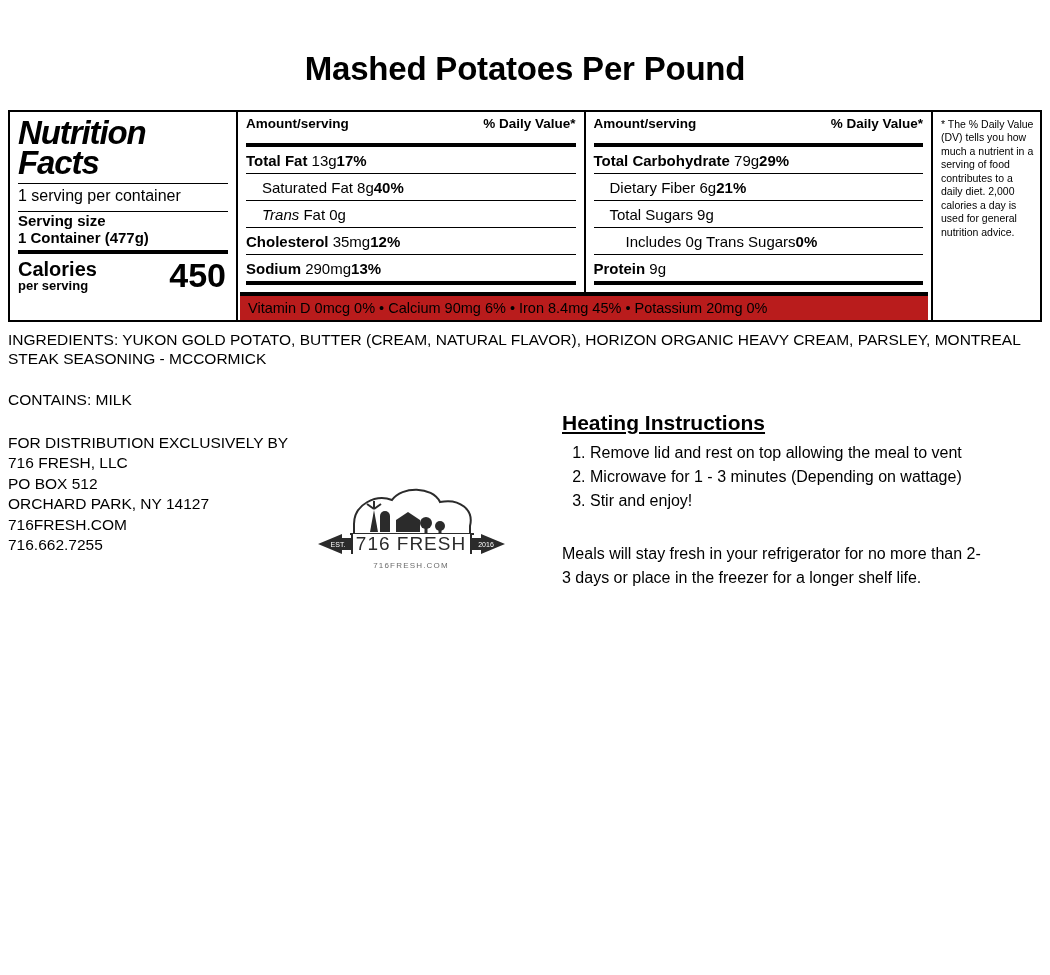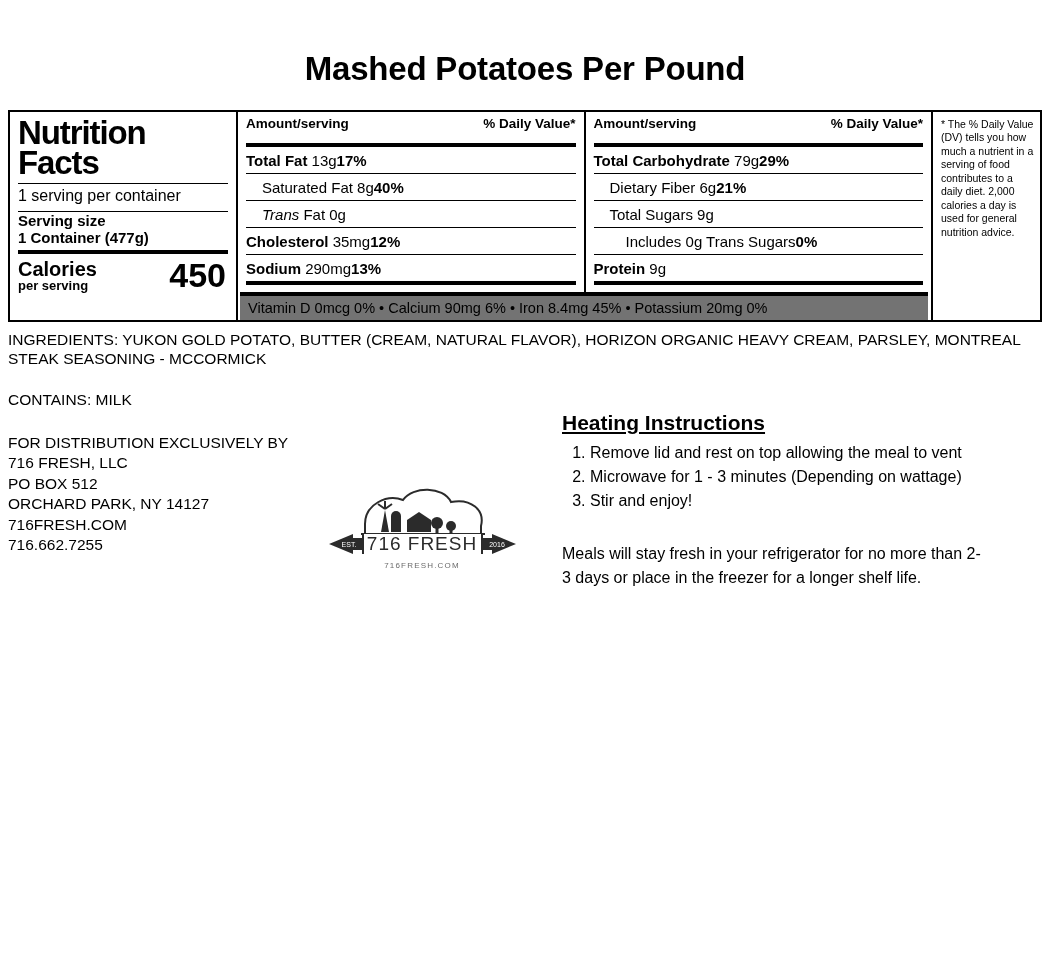--- a/index.html
+++ b/index.html
@@ -45,20 +45,21 @@
     display: flex;
     flex-direction: column;
   }
   .nf-title {
     font-family: "Liberation Sans", sans-serif;
     font-weight: bold;
     font-size: 33px;
     line-height: 0.92;
     letter-spacing: -1.1px;
     margin-top: 2px;
+    font-style: italic;
   }
   .nf-rule-thin { border-bottom: 1px solid #000; margin-top: 4px; }
   .nf-serv-line {
     font-size: 16px;
     padding: 3px 0 2px 0;
   }
   .nf-serv-bold { font-size: 15px; font-weight: bold; line-height: 1.15; }
   .nf-rule-med { border-bottom: 4px solid #000; margin-top: 4px; }
   .nf-cal-row {
     display: flex;
@@ -137,21 +138,21 @@
     left: 230px;
     right: 112px;
     bottom: 0;
     height: 28px;
     display: flex;
     align-items: center;
     padding-left: 8px;
     font-size: 14.5px;
     border-top: 4px solid #000;
     box-sizing: border-box;
-    background: #737373;
+    background: #b91c1c;
   }
 
   
   .ingredients {
     margin: 8px 8px 0 8px;
     font-size: 15.5px;
     line-height: 1.25;
     max-width: 1030px;
   }
   .contains {
@@ -169,21 +170,21 @@
     position: absolute;
     left: 8px;
     top: 10px;
     font-size: 15.5px;
     line-height: 1.32;
   }
 
   
   .logo-wrap {
     position: absolute;
-    left: 325px;
+    left: 314px;
     top: 53px;
     width: 195px;
     height: 105px;
   }
 
   
   .heat {
     position: absolute;
     left: 562px;
     top: -12px;

